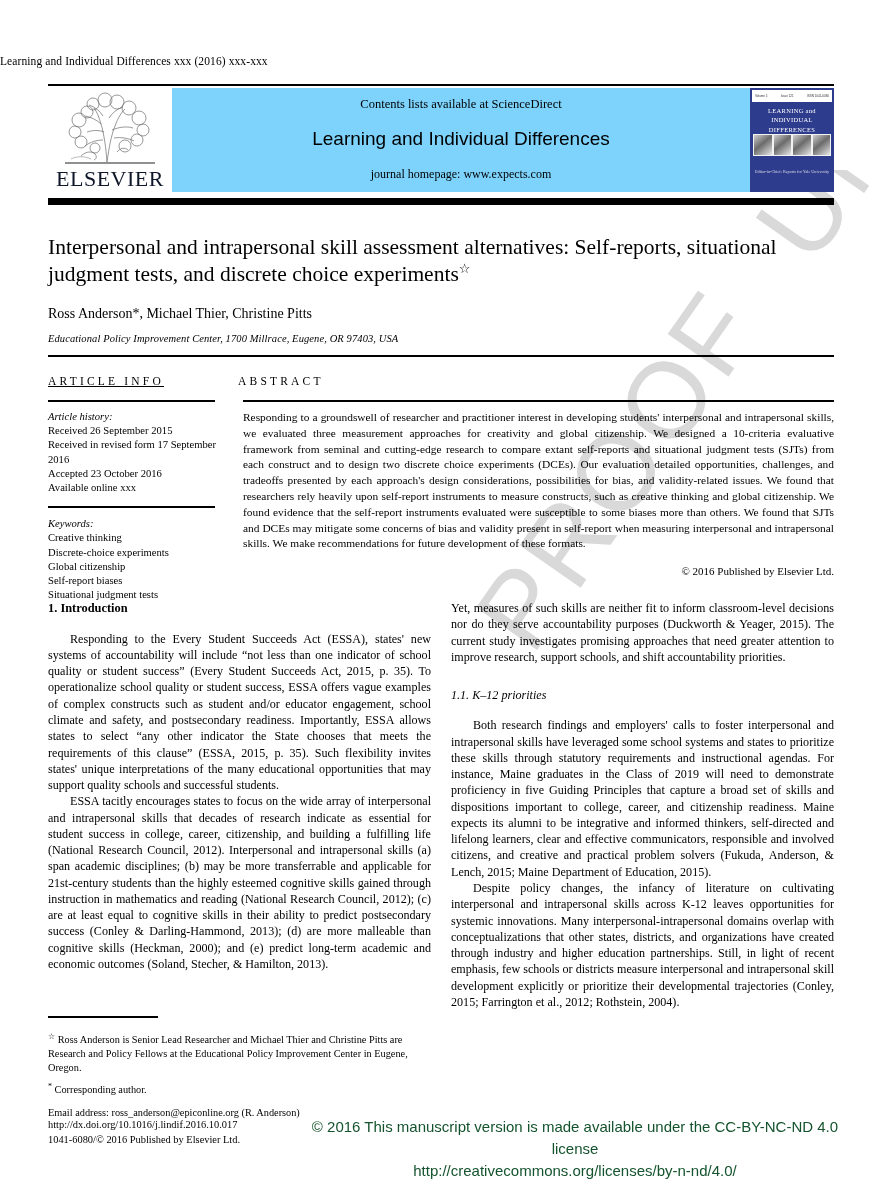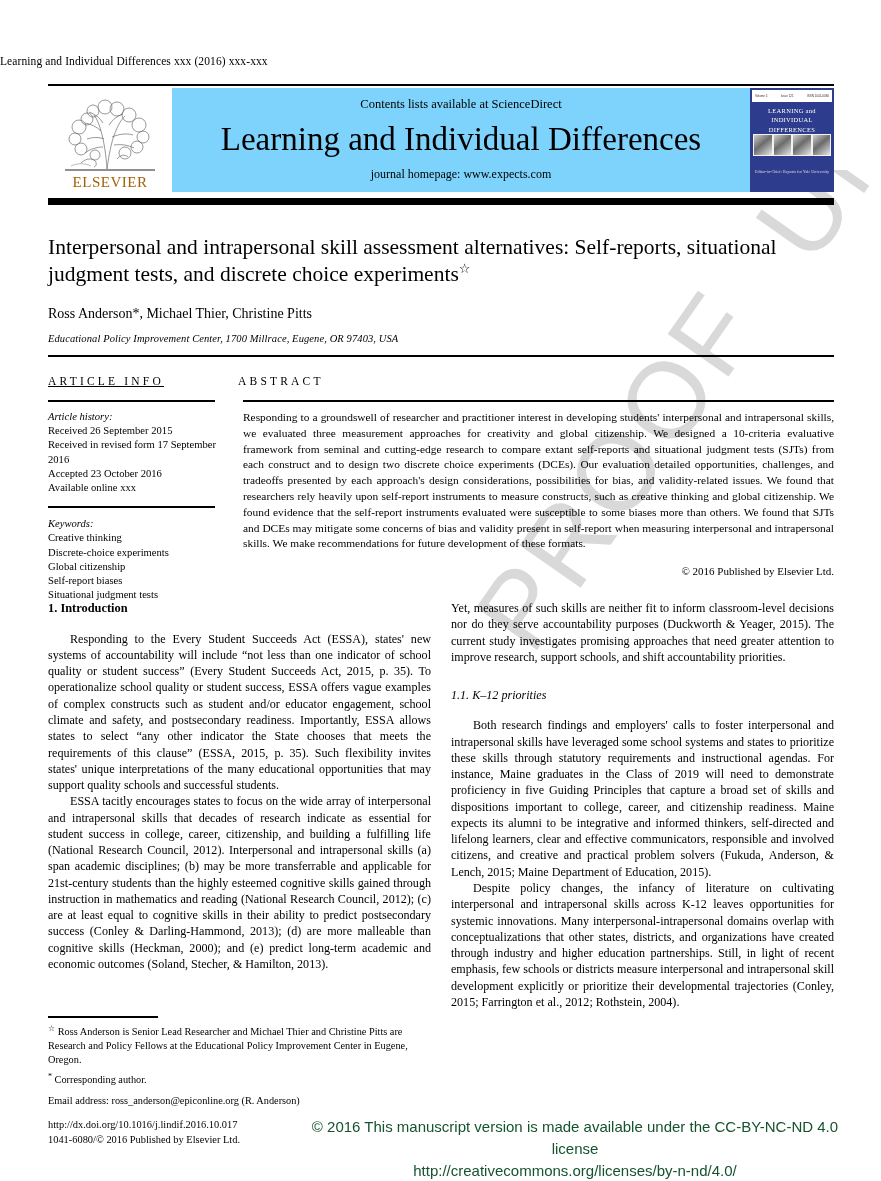--- a/index.html
+++ b/index.html
@@ -94,42 +94,42 @@
     padding-bottom: 2px;
     box-sizing: border-box;
   }
   .elsevier-tree {
     width: 106px;
     height: 78px;
     display: block;
   }
   .elsevier-word {
     font-family: "Liberation Serif", serif;
-    font-size: 15px;
+    font-size: 22px;
     letter-spacing: 0.5px;
-    color: #a16207;
+    color: #0f172a;
     line-height: 1;
   }
   .band-center {
     flex: 1;
     background: #7dd3fc;
     display: flex;
     flex-direction: column;
     align-items: center;
     justify-content: space-between;
     padding: 9px 0 10px 0;
     box-sizing: border-box;
   }
   .contents-line {
     font-family: "Liberation Serif", serif;
     font-size: 12.5px;
   }
   .journal-name {
-    font-family: Liberation Serif, serif;
-    font-size: 33px;
+    font-family: Liberation Sans, sans-serif;
+    font-size: 19px;
     line-height: 1.1;
   }
   .homepage-line {
     font-family: "Liberation Serif", serif;
     font-size: 12px;
   }
   .cover-thumb {
     width: 84px;
     height: 104px;
     background: #2d3c8c;
@@ -358,21 +358,21 @@
   .footnotes {
     position: absolute;
     left: 48px;
     top: 1024px;
     width: 383px;
     z-index: 10;
     font-family: "Liberation Serif", serif;
     font-size: 10.3px;
     line-height: 1.33;
   }
-  .footnotes p { margin: 0 0 6px 0; }
+  .footnotes p { margin: 8px 0 6px 0; }
   .fn-mark { vertical-align: super; font-size: 8px; }
 
   .imprint {
     position: absolute;
     left: 48px;
     top: 1117px;
     width: 300px;
     z-index: 10;
     font-family: "Liberation Serif", serif;
     font-size: 10.4px;

